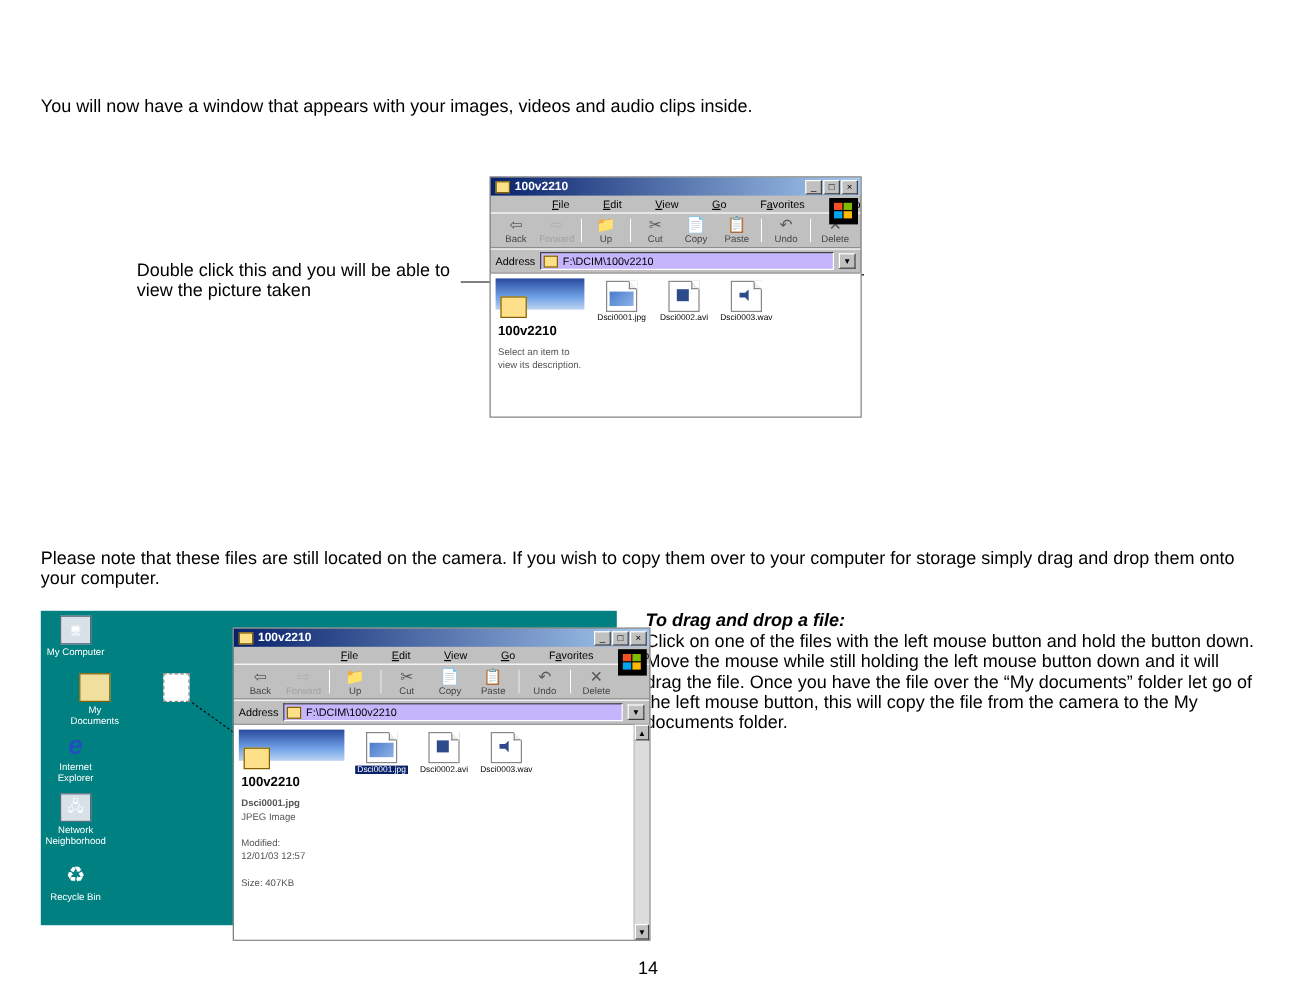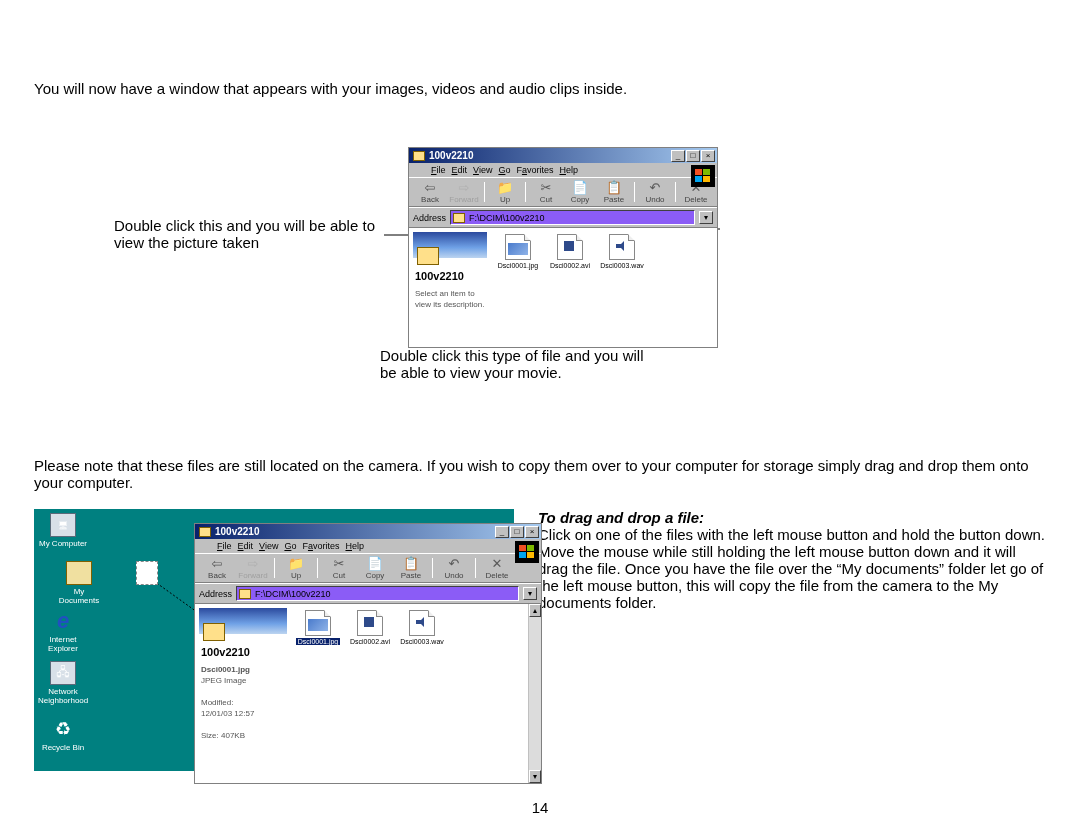--- a/index.html
+++ b/index.html
@@ -69,23 +69,24 @@
   .titlebtns { display: flex; gap: 1px; }
   .titlebtn {
     width: 14px; height: 12px;
     background: #c0c0c0;
     border: 1px solid #fff;
     border-right-color: #404040; border-bottom-color: #404040;
     font-size: 8px; line-height: 9px; text-align: center;
     color: #000;
   }
   .menubar {
-    display: flex; gap: 6px;
-    padding: 2px 22px;
+    display: flex; gap: 28px;
+    padding: 2px 0;
     font-size: 9px;
+    justify-content: flex-end;
   }
   .menubar span u { text-decoration: underline; }
   .winlogo {
       position: absolute; right:2px; top:17px; width:24px; height:22px;
       background:#000;
   }
   .winflag { position:absolute; inset:4px; }
   .winflag div{position:absolute; width:7px; height:6px;}
   .wf1{background:#f25022; left:0; top:0;}
   .wf2{background:#7fba00; left:8px; top:0;}
@@ -110,21 +111,21 @@
   .sep { width:1px; background:#808080; margin:2px 3px; border-right:1px solid #fff;}
   .addr {
     display: flex; align-items: center;
     padding: 2px 4px;
     border-top: 1px solid #fff;
     gap: 4px;
   }
   .addr-label { font-size: 9px; }
   .addr-field {
     flex:1;
-    background: #8b5cf6;
+    background: #c4b5fd;
     border: 1px solid #808080;
     border-top-color: #404040; border-left-color:#404040;
     border-right-color:#fff; border-bottom-color:#fff;
     height: 15px;
     display:flex; align-items:center; gap:4px;
     padding:0 2px;
     font-size: 9px;
   }
   .addr-drop {
     width:14px; height:13px;
@@ -246,21 +247,20 @@
 
   <svg class="line-svg" style="left:0; top:0;" width="720" height="290">
     <line x1="350" y1="88" x2="490" y2="88" stroke="#000" stroke-width="1"></line>
     <line x1="490" y1="88" x2="490" y2="75" stroke="#000" stroke-width="1"></line>
     <line x1="686" y1="82" x2="586" y2="82" stroke="#000" stroke-width="1"></line>
     <line x1="586" y1="82" x2="586" y2="75" stroke="#000" stroke-width="1"></line>
     <line x1="538" y1="195" x2="538" y2="80" stroke="#000" stroke-width="1"></line>
   </svg>
 
   <div class="callout-left">Double click this and you will be able to view the picture taken</div>
-  <div class="callout-bottom">Double click this type of file and you will be able to view your movie.</div>
 
   <div class="explorer" style="position:absolute; left:374px; top:0;">
     <div class="titlebar">
       <div class="titlebar-left">
         <div class="folder-icon"></div>
         <span>100v2210</span>
       </div>
       <div class="titlebtns">
         <div class="titlebtn">_</div>
         <div class="titlebtn">□</div>

